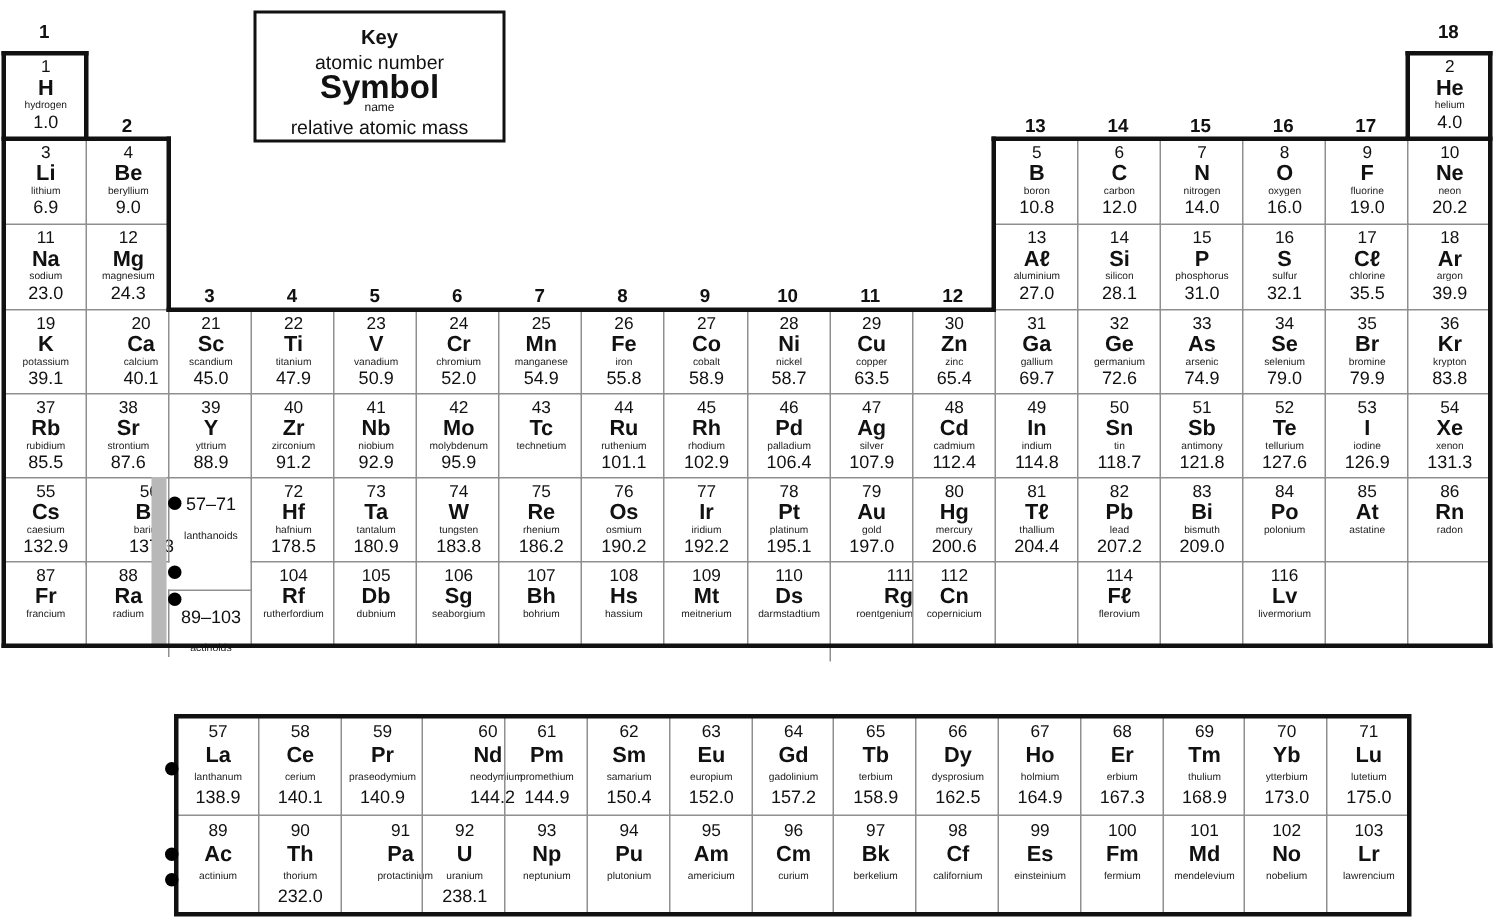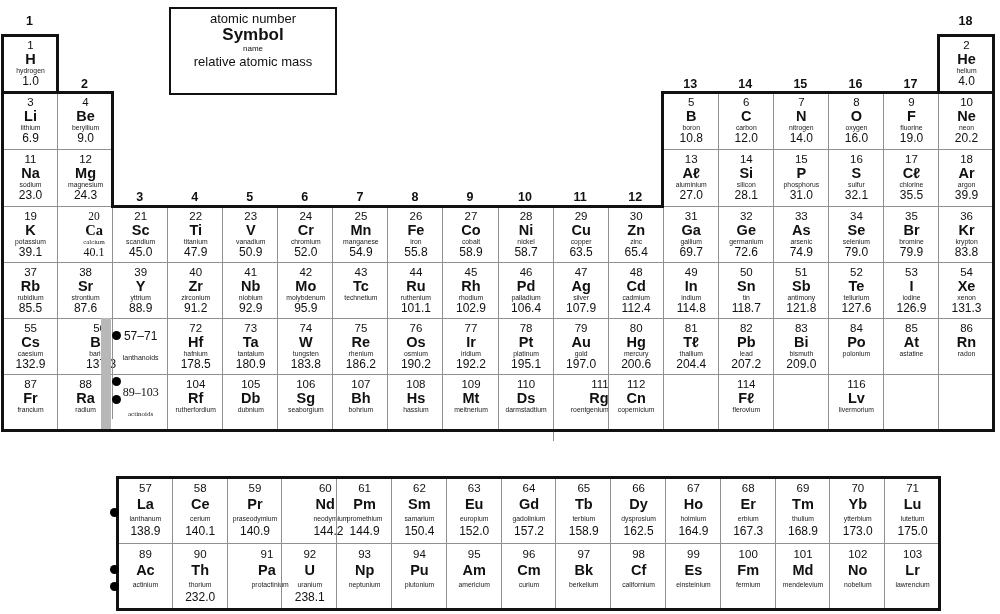--- a/index.html
+++ b/index.html
@@ -19,30 +19,31 @@
   .ph-label{display:block;font-size:7px;line-height:8px;margin-top:11px;color:#1a1a1a;}
   .glabel{position:absolute;font-size:12.5px;font-weight:700;line-height:16px;text-align:center;z-index:2;}
   .thick{position:absolute;background:#111;z-index:5;}
   .strip{position:absolute;background:#b8b8b8;z-index:3;}
   .dot{position:absolute;width:9px;height:9px;border-radius:50%;background:#000;z-index:6;}
   .blockframe{position:absolute;box-sizing:border-box;border:3px solid #111;z-index:5;background:transparent;}
   #keybox{position:absolute;left:169px;top:7px;width:168px;height:88px;box-sizing:border-box;
           border:2px solid #111;text-align:center;z-index:4;background:#fff;}
   .k-title{display:block;font-size:13.5px;font-weight:700;line-height:15px;margin-top:8px;}
   .k-an{display:block;font-size:13px;line-height:15px;margin-top:2px;}
-  .k-sym{display:block;font-size:17px;font-weight:700;line-height:18px;}
+  .k-sym{display:block;font-size:22px;font-weight:700;line-height:18px;}
   .k-name{display:block;font-size:8px;line-height:9px;}
   .k-mass{display:block;font-size:13px;line-height:15px;margin-top:1px;}
 </style>
 </head>
 <body>
 
 <div id="page">
 
   <div id="keybox">
+    <span class="k-title">Key</span>
     <span class="k-an">atomic number</span>
     <span class="k-sym">Symbol</span>
     <span class="k-name">name</span>
     <span class="k-mass">relative atomic mass</span>
   </div>
 
   <div class="strip" style="left:101px;top:318px;width:10px;height:112px;"></div>
 
   <div id="mount">
       <div class="cell" style="left: 2px; top: 35px; width: 56.06px; height: 58px;">
@@ -152,21 +153,21 @@
         <span class="c-sym">Ar</span>
         <span class="c-name">argon</span>
         <span class="c-mass">39.9</span>
       </div>
       <div class="cell" style="left: 2px; top: 206px; width: 56.06px; height: 57px;">
         <span class="c-num">19</span>
         <span class="c-sym">K</span>
         <span class="c-name">potassium</span>
         <span class="c-mass">39.1</span>
       </div>
-      <div class="cell" style="left: 57.06px; top: 206px; width: 73px; height: 57px; font-family: Liberation Serif, serif;">
+      <div class="cell" style="left: 57.06px; top: 206px; width: 73px; height: 57px;">
         <span class="c-num">20</span>
         <span class="c-sym">Ca</span>
         <span class="c-name">calcium</span>
         <span class="c-mass">40.1</span>
       </div>
       <div class="cell" style="left: 112.12px; top: 206px; width: 56.06px; height: 57px;">
         <span class="c-num">21</span>
         <span class="c-sym">Sc</span>
         <span class="c-name">scandium</span>
         <span class="c-mass">45.0</span>
@@ -726,21 +727,21 @@
       <div class="cell fcell" style="left: 884.2px; top: 543px; width: 55.8px; height: 67px;">
         <span class="c-num">103</span>
         <span class="c-sym">Lr</span>
         <span class="c-name">lawrencium</span>
         <span class="c-mass"></span>
       </div>
       <div class="cell" style="left: 112.12px; top: 318px; width: 56.06px; height: 57px;">
         <span class="ph-range">57–71</span>
         <span class="ph-label">lanthanoids</span>
       </div>
-      <div class="cell" style="left: 112.12px; top: 374px; width: 56.06px; height: 45px; font-family: Liberation Serif, serif;">
+      <div class="cell" style="left: 112.12px; top: 393px; width: 56.06px; height: 45px;">
         <span class="ph-range">89–103</span>
         <span class="ph-label">actinoids</span>
       </div>
       <div class="cell" style="left: 662.72px; top: 374px; width: 56.06px; height: 57px;"></div>
       <div class="cell" style="left: 772.84px; top: 374px; width: 56.06px; height: 57px;"></div>
       <div class="cell" style="left: 882.96px; top: 374px; width: 56.06px; height: 57px;"></div>
       <div class="cell" style="left: 938.02px; top: 374px; width: 56.06px; height: 57px;"></div>
       <div class="glabel" style="left: 2.53px; top: 13px; width: 54px;">1</div>
       <div class="glabel" style="left: 57.59px; top: 76px; width: 54px;">2</div>
       <div class="glabel" style="left: 112.65px; top: 189px; width: 54px;">3</div>

